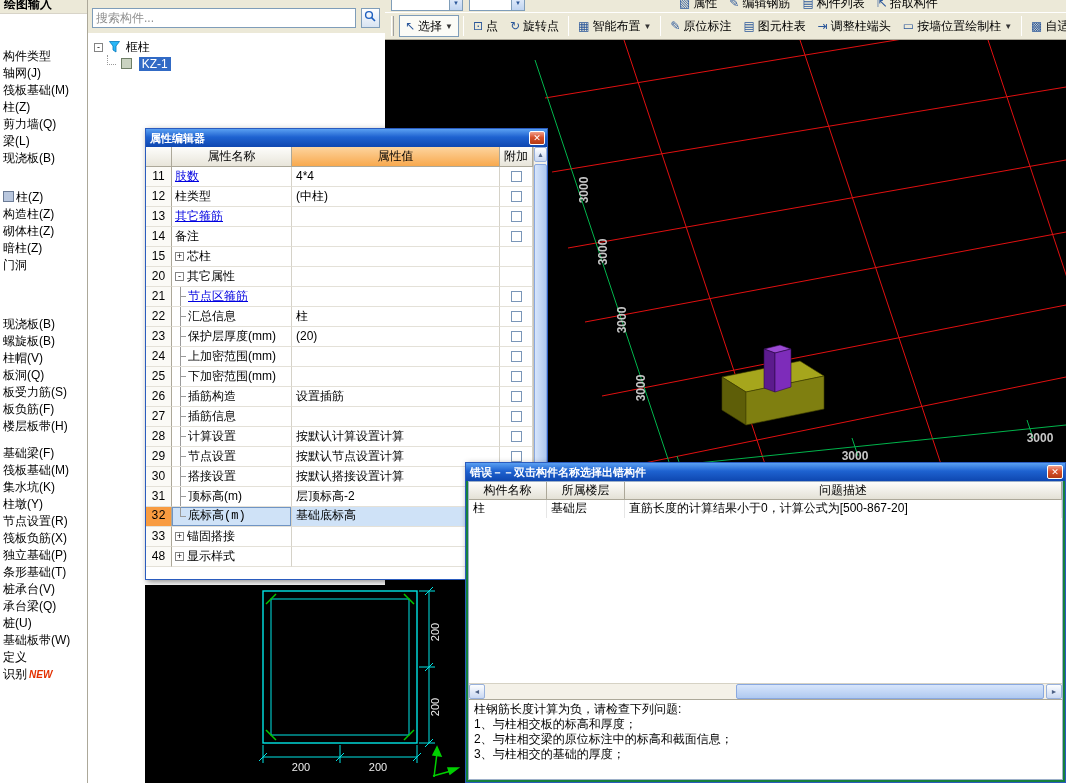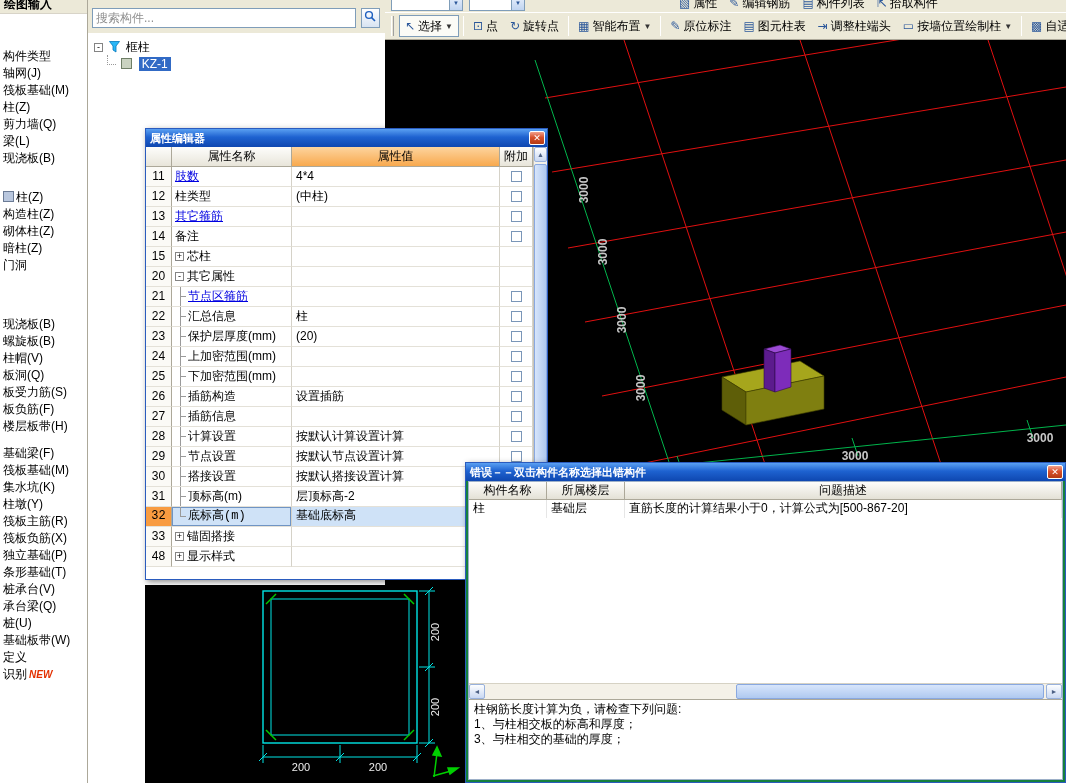--- a/index.html
+++ b/index.html
@@ -160,21 +160,21 @@
           <div class="nav-item"><span>板洞(Q)</span></div>
           <div class="nav-item"><span>板受力筋(S)</span></div>
           <div class="nav-item"><span>板负筋(F)</span></div>
           <div class="nav-item"><span>楼层板带(H)</span></div>
         </div>
         <div class="nav-group" style="margin-bottom: 0px;">
           <div class="nav-item"><span>基础梁(F)</span></div>
           <div class="nav-item"><span>筏板基础(M)</span></div>
           <div class="nav-item"><span>集水坑(K)</span></div>
           <div class="nav-item"><span>柱墩(Y)</span></div>
-          <div class="nav-item"><span>筏板主筋(R)</span></div>
+          <div class="nav-item"><span>节点设置(R)</span></div>
           <div class="nav-item"><span>筏板负筋(X)</span></div>
           <div class="nav-item"><span>独立基础(P)</span></div>
           <div class="nav-item"><span>条形基础(T)</span></div>
           <div class="nav-item"><span>桩承台(V)</span></div>
           <div class="nav-item"><span>承台梁(Q)</span></div>
           <div class="nav-item"><span>桩(U)</span></div>
           <div class="nav-item"><span>基础板带(W)</span></div>
         </div>
         <div class="nav-group" style="margin-bottom: 0px;">
           <div class="nav-item"><span>定义</span></div>
@@ -627,18 +627,19 @@
         </div>
       <div class="err-space"></div>
       <div class="err-hscroll">
         <div class="hbtn left">◄</div>
         <div class="hthumb"></div>
         <div class="hbtn right">►</div>
       </div>
       <div class="err-notes">
           <div class="note-line">柱钢筋长度计算为负，请检查下列问题:</div>
           <div class="note-line">1、与柱相交板的标高和厚度；</div>
+          <div class="note-line">2、与柱相交梁的原位标注中的标高和截面信息；</div>
           <div class="note-line">3、与柱相交的基础的厚度；</div>
         </div>
     </div>
   </div>
 
 </div>
 
 </body></html>

